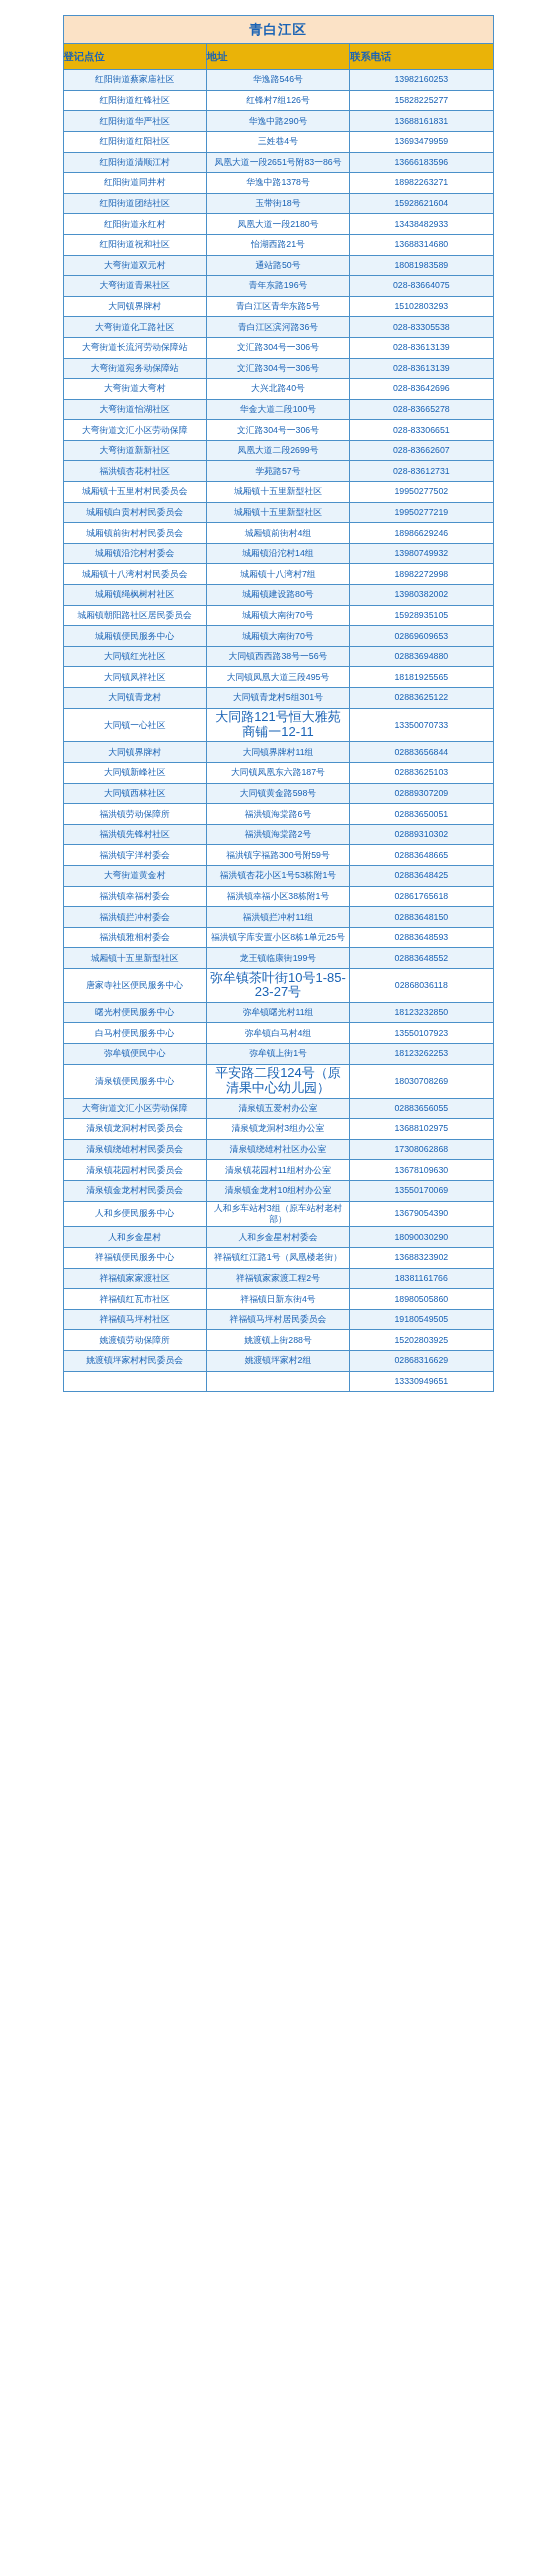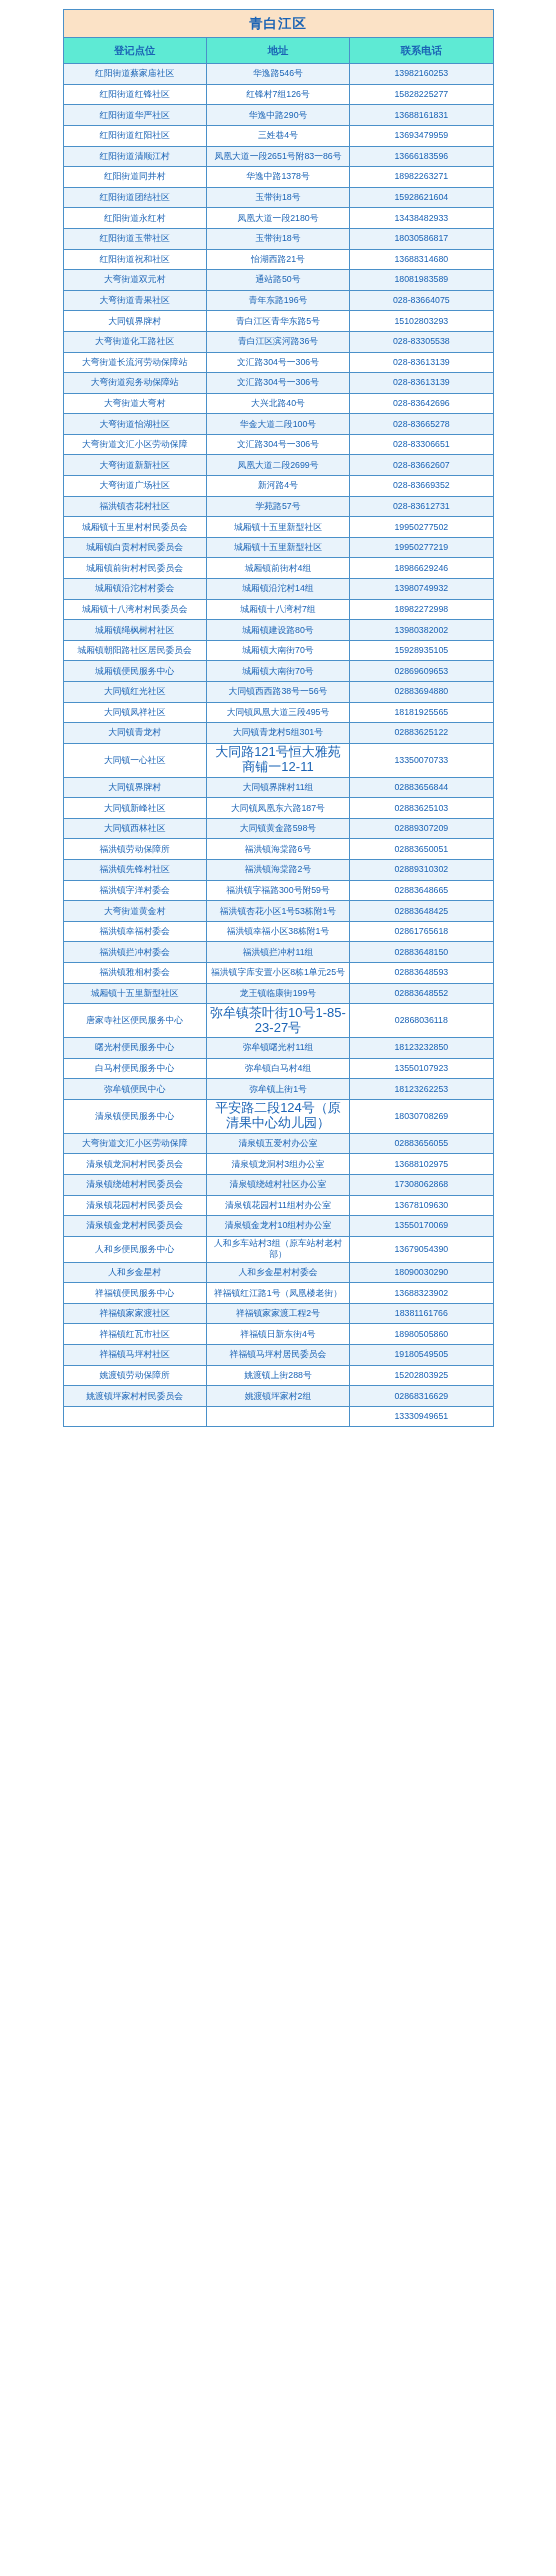--- a/index.html
+++ b/index.html
@@ -1,21 +1,21 @@
 <!DOCTYPE html>
 <html style="font-size:8.2px"><head>
 <meta charset="utf-8">
 <style>
   html,body{margin:0;padding:0;background:#ffffff;}
   body{font-family:"Liberation Sans","DejaVu Sans",sans-serif;}
   .page{width:556px;min-height:2676px;background:#ffffff;box-sizing:border-box;padding:7.2px 8.2px 10.3px 8.2px;}
-  table.reg{width:431px;border-collapse:collapse;table-layout:fixed;margin:2px auto;}
+  table.reg{width:431px;border-collapse:collapse;table-layout:fixed;margin:8px auto;}
   table.reg td,table.reg th{border:0.5px solid #4a90c9;padding:0;}
   .title-cell{background:#fbe2c6;text-align:center;color:#1a63b5;font-size:13.4px;font-weight:bold;height:27px;letter-spacing:1px;}
-  .hdr td{background:#5eead4;text-align:center;color:#1a63b5;font-size:10.3px;font-weight:bold;height:25px;}
+  .hdr td{background:#eab308;text-align:left;color:#1a63b5;font-size:10.3px;font-weight:bold;height:25px;}
   .row td{height:19.6px;font-size:8.8px;color:#1a63b5;text-align:center;vertical-align:middle;line-height:1.25;}
   .row.alt td{background:#e9f3fb;}
   .row.norm td{background:#ffffff;}
   .c0{width:143px;}
   .c1{width:222px;}
   .c2{width:175px;}
   .cellpad{padding:1.5px 3.1px;display:block;}
   .two-line{font-size:13px;line-height:1.15;}
 </style>
 </head>
@@ -113,31 +113,20 @@
           <td class="c0">
             <span class="cellpad">红阳街道永红村</span>
           </td>
           <td class="c1">
             <span class="cellpad">凤凰大道一段2180号</span>
           </td>
           <td class="c2">
             <span class="cellpad">13438482933</span>
           </td>
         </tr>
-        <tr class="row alt">
-          <td class="c0">
-            <span class="cellpad">红阳街道玉带社区</span>
-          </td>
-          <td class="c1">
-            <span class="cellpad">玉带街18号</span>
-          </td>
-          <td class="c2">
-            <span class="cellpad">18030586817</span>
-          </td>
-        </tr>
         <tr class="row norm">
           <td class="c0">
             <span class="cellpad">红阳街道祝和社区</span>
           </td>
           <td class="c1">
             <span class="cellpad">怡湖西路21号</span>
           </td>
           <td class="c2">
             <span class="cellpad">13688314680</span>
           </td>
@@ -243,31 +232,20 @@
         </tr>
         <tr class="row alt">
           <td class="c0">
             <span class="cellpad">大弯街道新新社区</span>
           </td>
           <td class="c1">
             <span class="cellpad">凤凰大道二段2699号</span>
           </td>
           <td class="c2">
             <span class="cellpad">028-83662607</span>
-          </td>
-        </tr>
-        <tr class="row norm">
-          <td class="c0">
-            <span class="cellpad">大弯街道广场社区</span>
-          </td>
-          <td class="c1">
-            <span class="cellpad">新河路4号</span>
-          </td>
-          <td class="c2">
-            <span class="cellpad">028-83669352</span>
           </td>
         </tr>
         <tr class="row alt">
           <td class="c0">
             <span class="cellpad">福洪镇杏花村社区</span>
           </td>
           <td class="c1">
             <span class="cellpad">学苑路57号</span>
           </td>
           <td class="c2">

